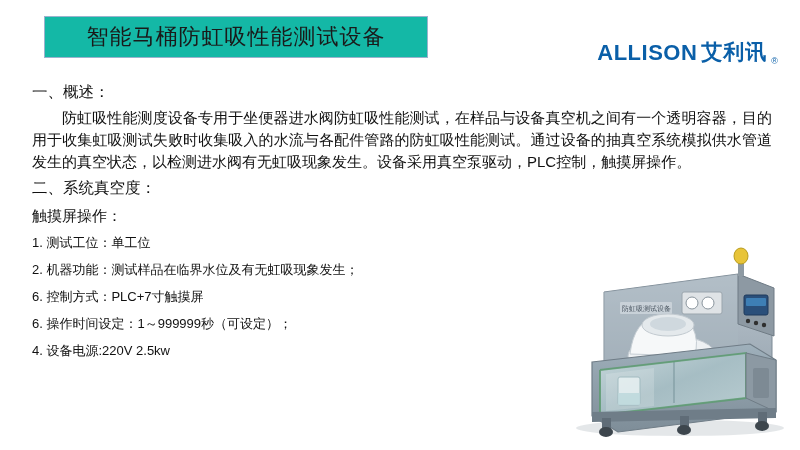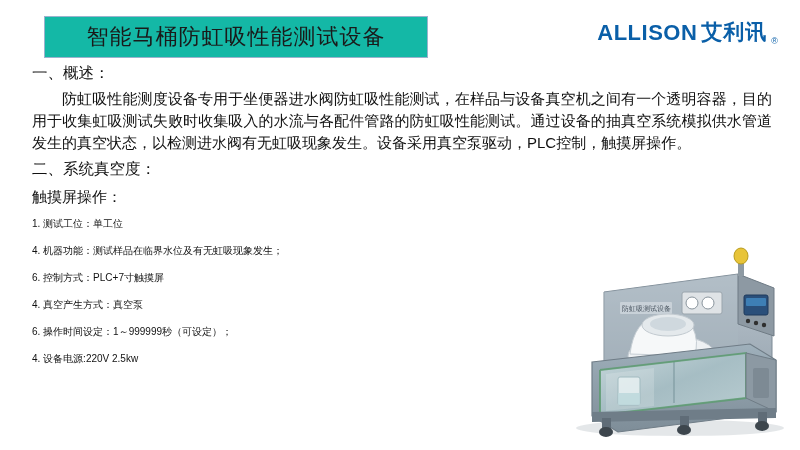--- a/index.html
+++ b/index.html
@@ -56,33 +56,34 @@
     font-weight: bold;
     color: #0a5fa8;
     letter-spacing: 0.5px;
   }
   .brand-cn {
     font-family: "Liberation Sans", sans-serif;
     font-size: 21px;
     font-weight: bold;
     color: #0a5fa8;
     letter-spacing: 1px;
+    margin-top: 20px;
   }
   .brand-r {
     font-family: "Liberation Sans", sans-serif;
     font-size: 9px;
     color: #0a5fa8;
     margin-top: 1px;
   }
 
   
   .content {
     position: absolute;
     left: 32px;
-    top: 60px;
+    top: 79px;
     width: 740px;
   }
   .sec-head {
     font-size: 15.5px;
     color: #111;
     line-height: 26px;
     margin: 0 0 2px 0;
     font-family: "Liberation Sans", sans-serif;
   }
   .para {
@@ -101,21 +102,21 @@
     margin: 2px 0 0 0;
     font-family: "Liberation Sans", sans-serif;
   }
   .spec-list {
     margin: 0;
     padding: 0;
     list-style: none;
     width: 380px;
   }
   .spec-item {
-    font-size: 10px;
+    font-size: 13px;
     color: #111;
     line-height: 27px;
     white-space: nowrap;
     font-family: "Liberation Sans", sans-serif;
   }
 
   
   .photo {
     position: absolute;
     left: 562px;
@@ -140,23 +141,22 @@
     <span class="brand-r">®</span>
   </div>
 
   <div class="content">
     <p class="sec-head">一、概述：</p>
     <p class="para">防虹吸性能测度设备专用于坐便器进水阀防虹吸性能测试，在样品与设备真空机之间有一个透明容器，目的用于收集虹吸测试失败时收集吸入的水流与各配件管路的防虹吸性能测试。通过设备的抽真空系统模拟供水管道发生的真空状态，以检测进水阀有无虹吸现象发生。设备采用真空泵驱动，PLC控制，触摸屏操作。</p>
     <p class="sec-head">二、系统真空度：</p>
     <p class="sub-head">触摸屏操作：</p>
     <ul class="spec-list">
       <li class="spec-item">1. 测试工位：单工位</li>
-      <li class="spec-item">4. 机器功能：测试样品在临界水位及有无虹吸现象发生；</li>
+      <li class="spec-item">2. 机器功能：测试样品在临界水位及有无虹吸现象发生；</li>
       <li class="spec-item">6. 控制方式：PLC+7寸触摸屏</li>
-      <li class="spec-item">4. 真空产生方式：真空泵</li>
       <li class="spec-item">6. 操作时间设定：1～999999秒（可设定）；</li>
       <li class="spec-item">4. 设备电源:220V 2.5kw</li>
     </ul>
   </div>
 
   <div class="photo">
     <svg width="228" height="244" viewBox="0 0 228 244" xmlns="http://www.w3.org/2000/svg">
       <defs>
         <linearGradient id="body" x1="0" y1="0" x2="0" y2="1">
           <stop offset="0" stop-color="#b9c4cd"></stop>

